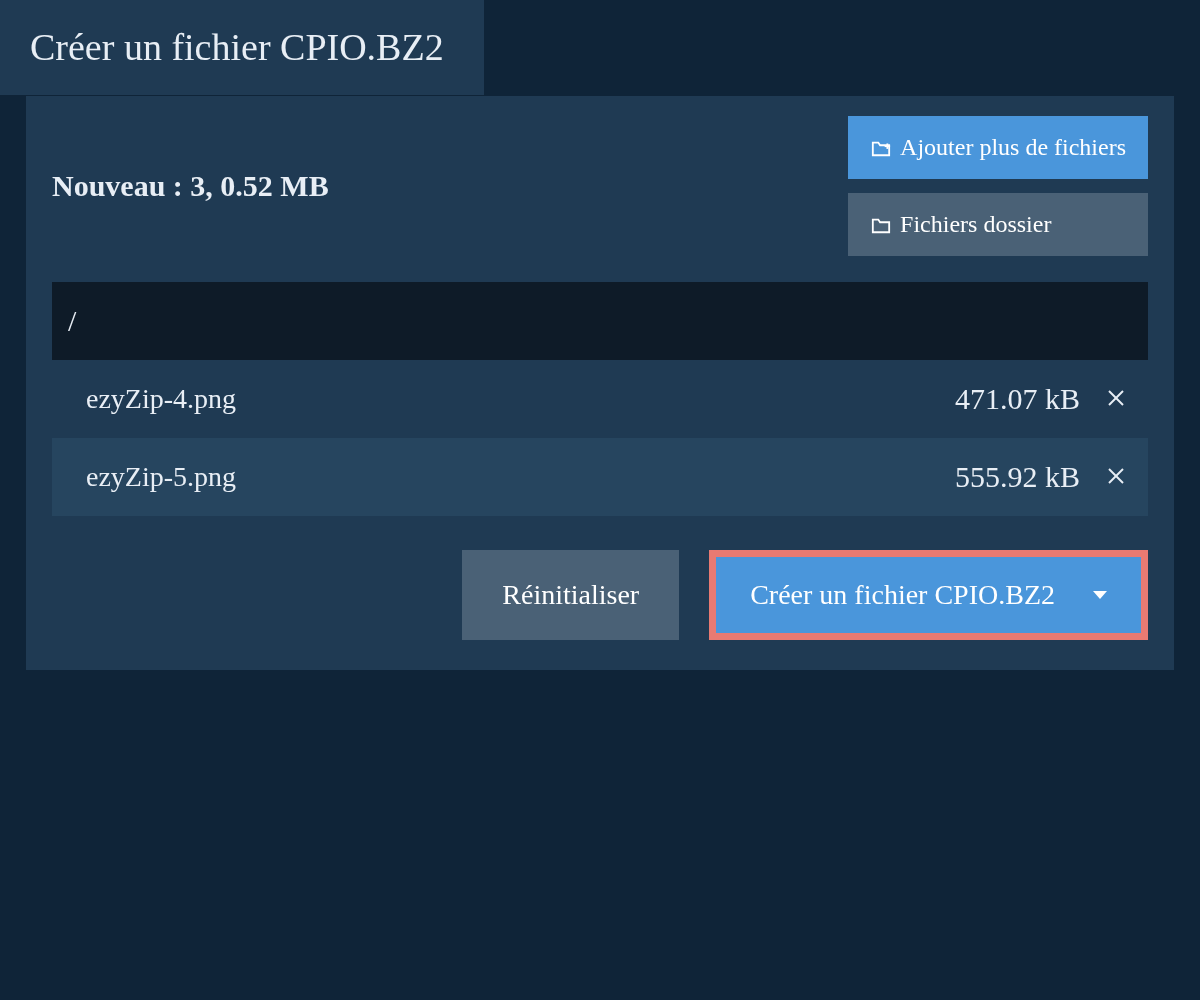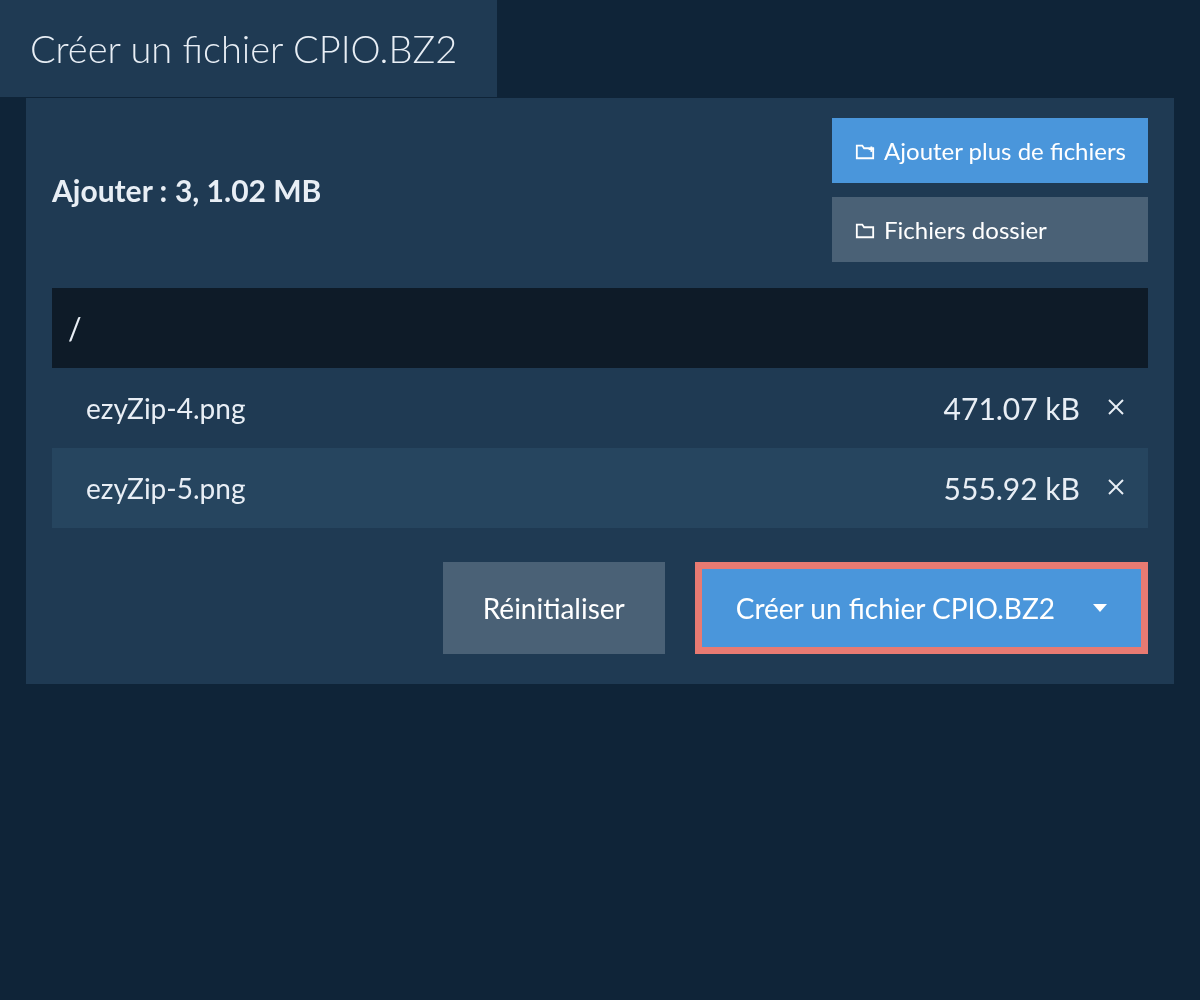--- a/index.html
+++ b/index.html
@@ -123,33 +123,34 @@
     .caret-down {
       display:inline-block;
       width:0; height:0;
       border-left:7px solid transparent;
       border-right:7px solid transparent;
       border-top:8px solid #fff;
       margin-left: 18px;
     }
     .panel-outer {
       position: relative;
+      font-family: Liberation Serif, serif;
     }
   </style>
 </head>
 <body>
 
 <div class="panel-outer">
   <div class="tab-header">Créer un fichier CPIO.BZ2</div>
   <div class="panel" style="margin-top:0;">
     <div class="panel-body">
       <div class="toolbar-row">
         <div class="summary-label">
-          <span class="summary-bold">Ajouter :</span>
-          <span class="summary-bold">3, 1.02 MB</span>
+          <span class="summary-bold">Nouveau :</span>
+          <span class="summary-bold">3, 0.52 MB</span>
         </div>
         <div class="toolbar-buttons">
           <button class="btn btn-blue">
             <span class="icon">
               <svg width="22" height="20" viewBox="0 0 24 22" fill="none" stroke="#fff" stroke-width="2">
                 <path d="M3 5 h6 l2 3 h10 v11 h-18 z" fill="none"></path>
                 <line x1="19" y1="6" x2="19" y2="12"></line>
                 <line x1="16" y1="9" x2="22" y2="9"></line>
               </svg>
             </span>

